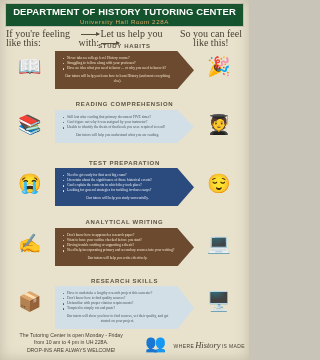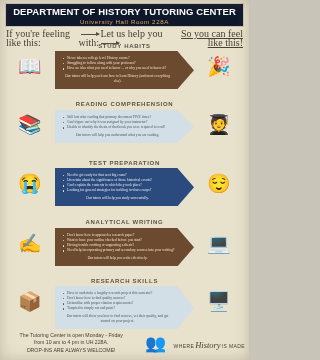--- a/index.html
+++ b/index.html
@@ -12,21 +12,21 @@
   .poster{
     position:relative;
     width:249px;height:360px;
     background:#e8e2cd;
     box-sizing:border-box;
     overflow:hidden;
   }
   
   .header-band{
     position:absolute;top:3px;left:5px;right:5px;height:24px;
-    background:#0f172a;
+    background:#14532d;
     border:1px solid #c8c5b8;
     box-sizing:border-box;
     text-align:center;
   }
   .header-title{
     display:block;
     font-family:"Liberation Sans",sans-serif;
     font-weight:bold;
     font-size:9.5px;
     letter-spacing:0.1px;
@@ -47,21 +47,21 @@
   .captions{
     position:absolute;top:29px;left:6px;right:6px;height:20px;
     display:flex;align-items:flex-start;justify-content:space-between;
   }
   .cap{
     font-size:10px;color:#4a4033;line-height:9px;
     font-family:"Liberation Serif",serif;
   }
   .cap-left{width:64px;text-align:left;}
   .cap-mid{width:92px;text-align:left;padding-top:0px;}
-  .cap-right{width:64px;text-align:right;text-decoration:underline;}
+  .cap-right{width:64px;text-align:center;}
   .arrowmark{
     display:inline-block;width:18px;height:1px;background:#5a4e3f;
     position:relative;vertical-align:middle;margin:0 2px;
   }
   .arrowmark:after{
     content:"";position:absolute;right:-1px;top:-2px;
     border-left:4px solid #5a4e3f;
     border-top:2.5px solid transparent;
     border-bottom:2.5px solid transparent;
   }

